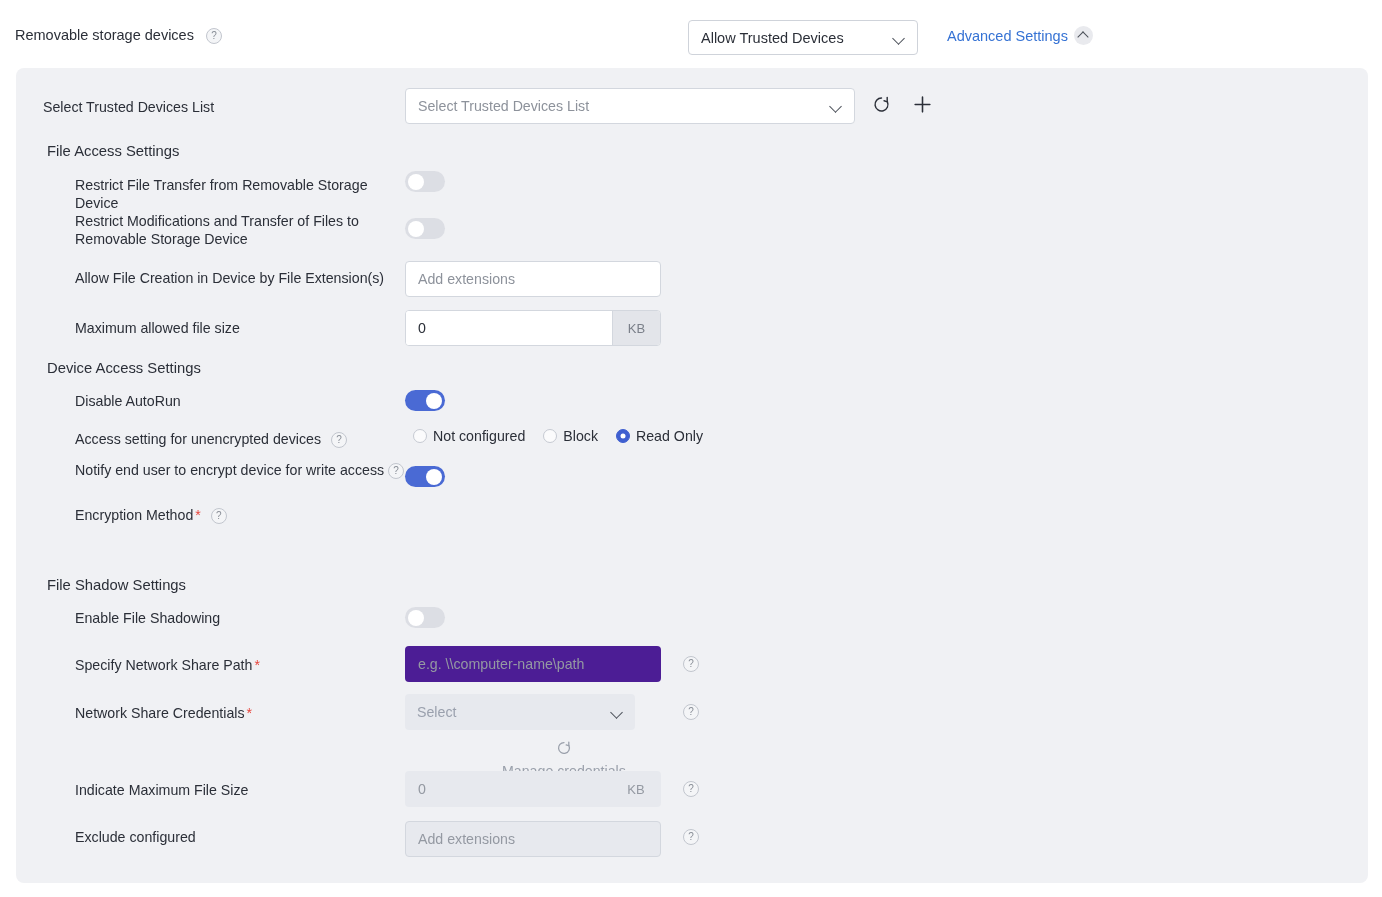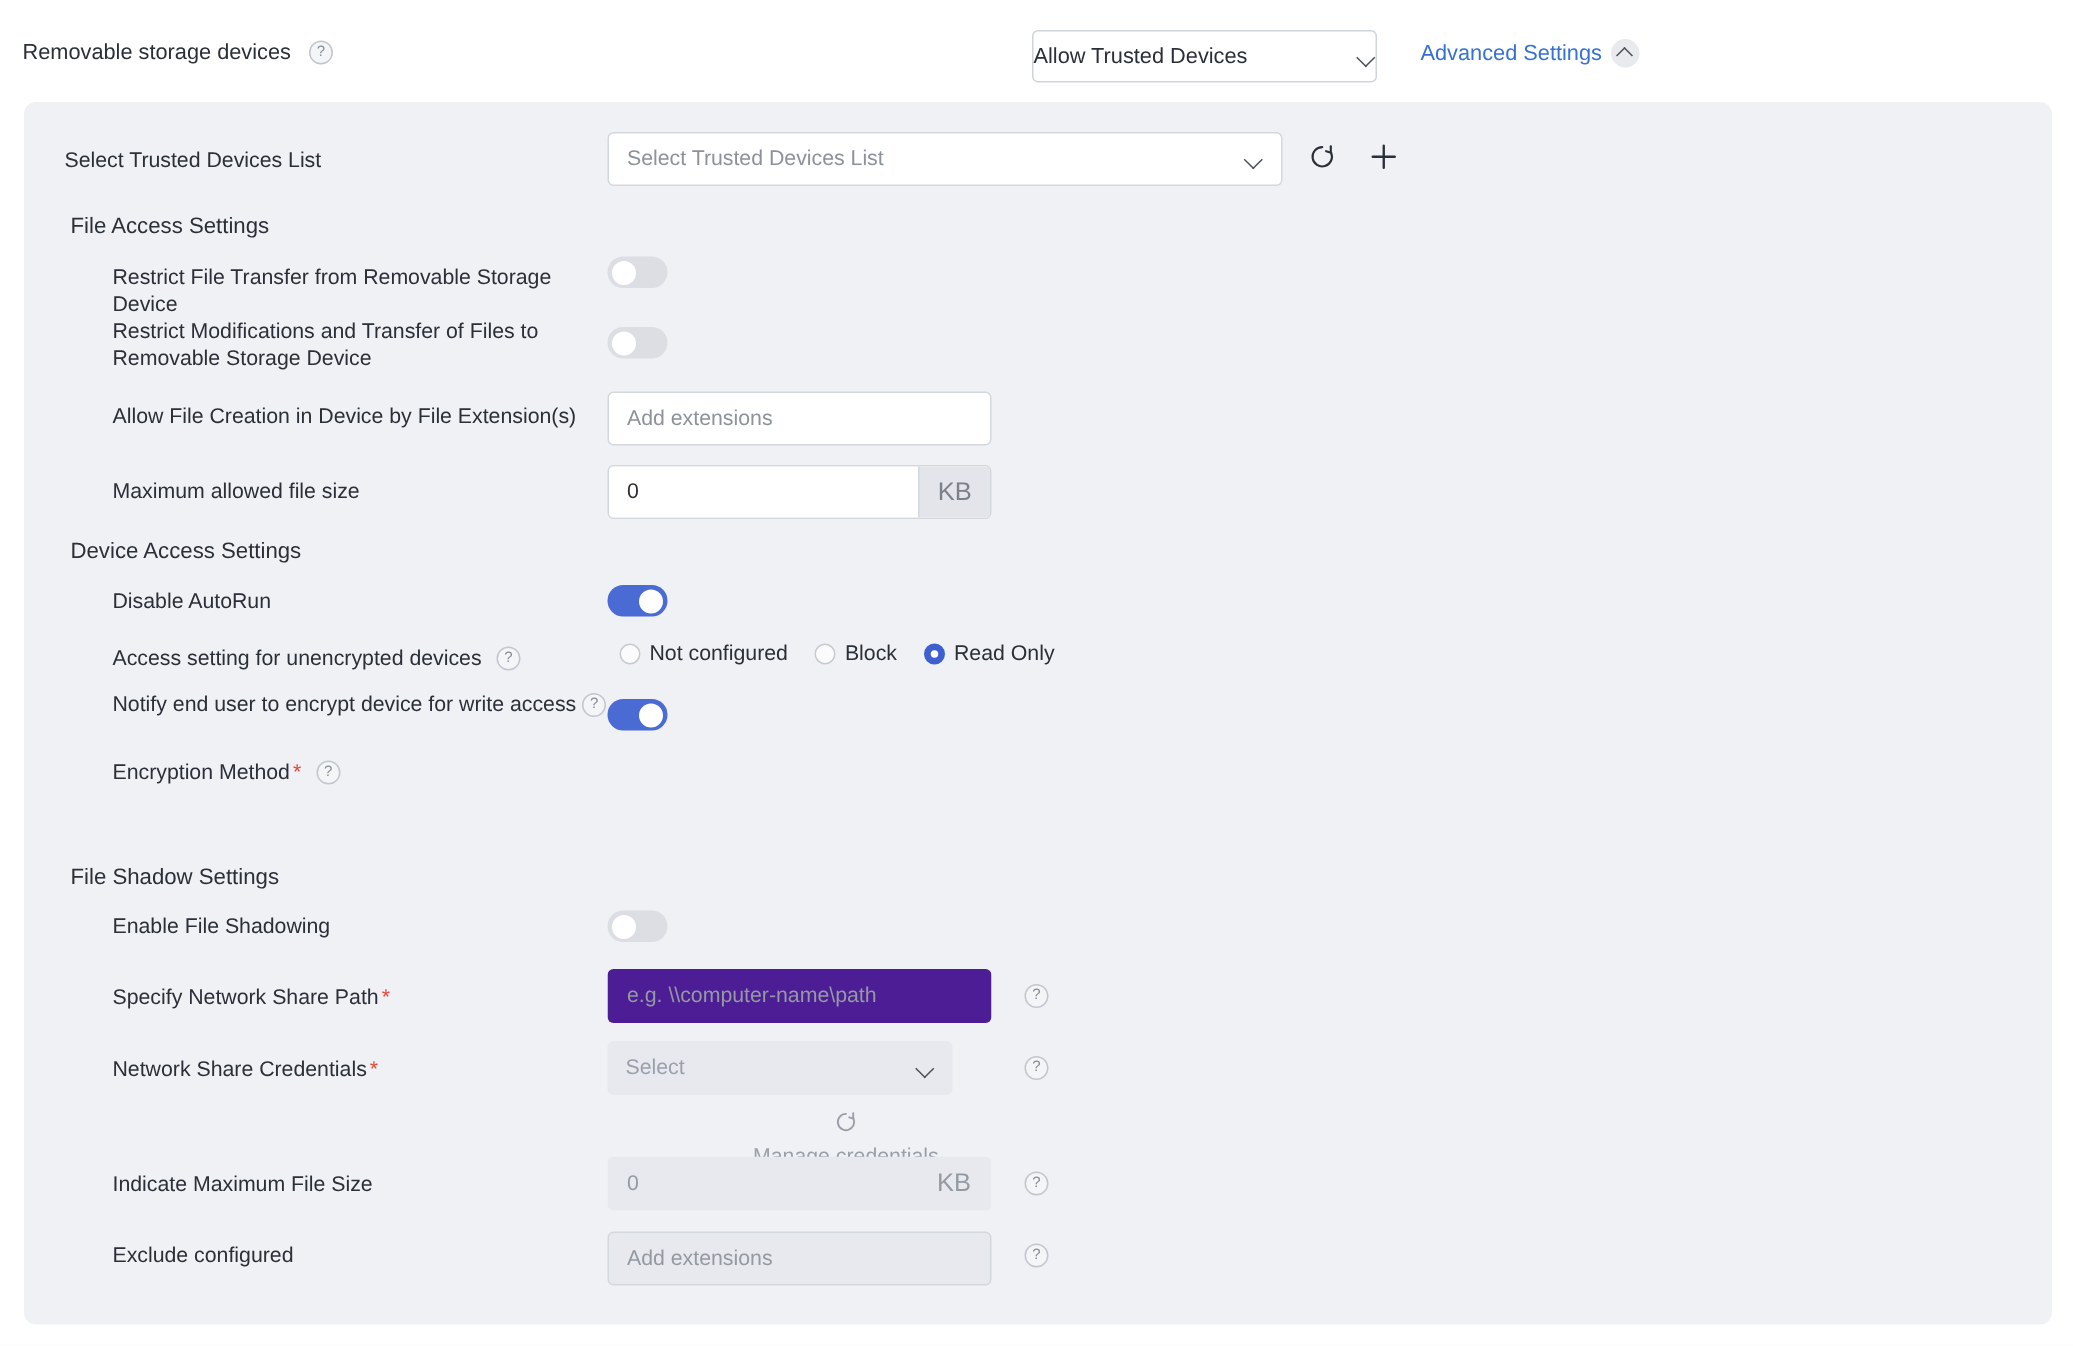--- a/index.html
+++ b/index.html
@@ -41,21 +41,21 @@
     user-select: none;
   }
   .mode-select {
     position: absolute;
     left: 688px; top: 20px;
     width: 230px; height: 35px;
     border: 1px solid #cfd3da;
     border-radius: 4px;
     background: #ffffff;
     display: flex; align-items: center;
-    padding: 0 0;
+    padding: 0 12px;
     cursor: pointer;
   }
   .mode-select-label {
     flex: 1;
     font-size: 14.5px;
     color: #2b2f38;
   }
   .chev {
     width: 12px; height: 12px;
     display: inline-block;
@@ -157,21 +157,21 @@
     padding: 0 12px;
     font-size: 14.2px;
     color: #2b2f38;
     background: #ffffff;
   }
   .suffix-wrap .suffix {
     width: 48px;
     display: flex; align-items: center; justify-content: center;
     background: #e3e5ea;
     border-left: 1px solid #d3d7de;
-    font-size: 17px;
+    font-size: 13px;
     color: #7b808a;
   }
   .suffix-wrap.disabled {
     border-color: transparent;
     background: #e7e9ee;
   }
   .suffix-wrap.disabled .field {
     background: transparent;
     color: #9499a2;
   }

